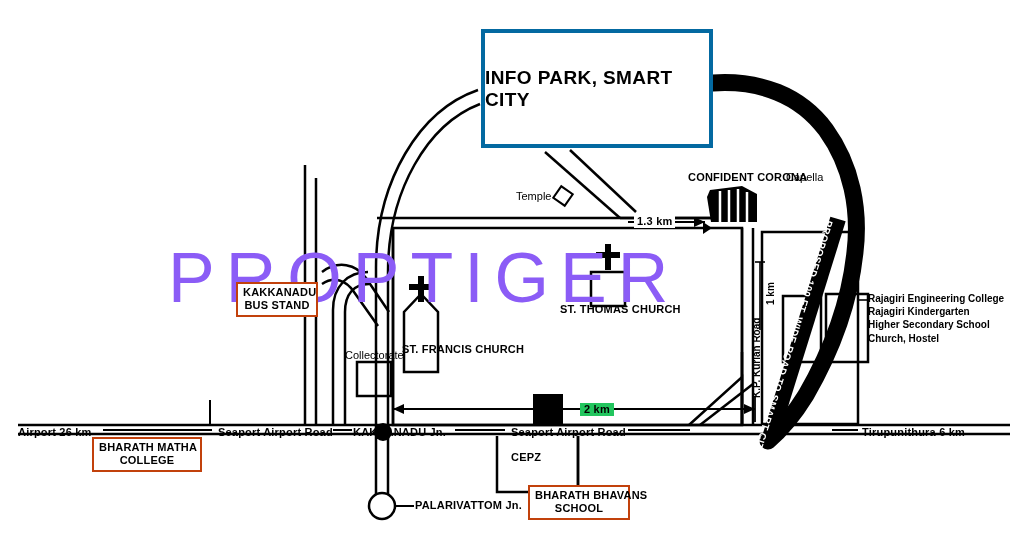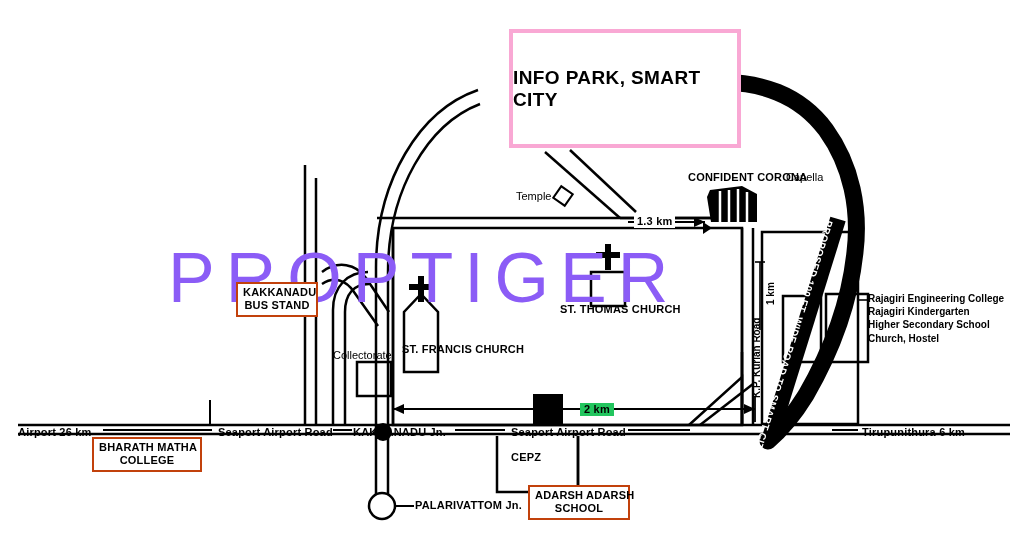--- a/index.html
+++ b/index.html
@@ -48,27 +48,26 @@
   .plain-reg {
     font-size: 11px;
     font-weight: normal;
   }
   .small {
     font-size: 10px;
     font-weight: bold;
   }
   .title-box {
     position: absolute;
-    border: 4px solid #f9a8d4;
+    border: 4px solid #0369a1;
     background: #ffffff;
     box-sizing: border-box;
     display: flex;
     align-items: center;
     justify-content: center;
-    margin-left: 28px;
   }
   .title-text {
     font-size: 19px;
     font-weight: bold;
     color: #000000;
     letter-spacing: 0.4px;
     font-family: "Liberation Sans", sans-serif;
   }
   .watermark {
     position: absolute;
@@ -205,27 +204,27 @@
     <div>BUS STAND</div>
   </div>
 
 
   <div class="lbl boxed" style="left:92px; top:437px; width:96px;">
     <div>BHARATH MATHA</div>
     <div>COLLEGE</div>
   </div>
 
   <div class="lbl boxed" style="left:528px; top:485px; width:88px;">
-    <div>ADARSH ADARSH</div>
+    <div>BHARATH BHAVANS</div>
     <div>SCHOOL</div>
   </div>
 
   <div class="lbl plain" style="left:511px; top:451px;">CEPZ</div>
 
-  <div class="lbl plain-reg" style="left:333px; top:349px;">Collectorate</div>
+  <div class="lbl plain-reg" style="left:345px; top:349px;">Collectorate</div>
 
   <div class="lbl plain-reg" style="left:516px; top:190px;">Temple</div>
 
   <div class="lbl plain" style="left:402px; top:343px;">ST. FRANCIS CHURCH</div>
 
   <div class="lbl plain" style="left:560px; top:303px;">ST. THOMAS CHURCH</div>
 
   <div class="lbl plain" style="left:688px; top:171px;">CONFIDENT CORONA</div>
 
   <div class="lbl plain-reg" style="left:786px; top:171px;">Capella</div>

